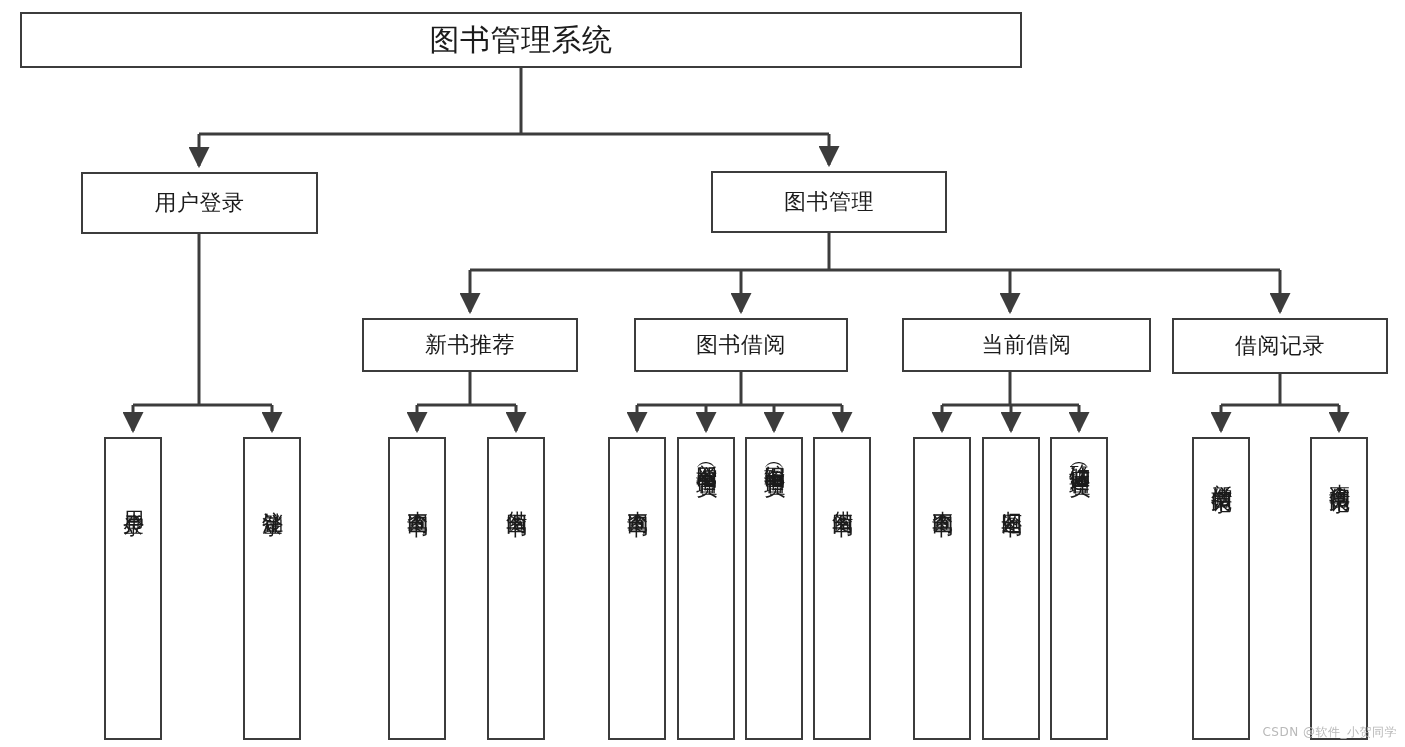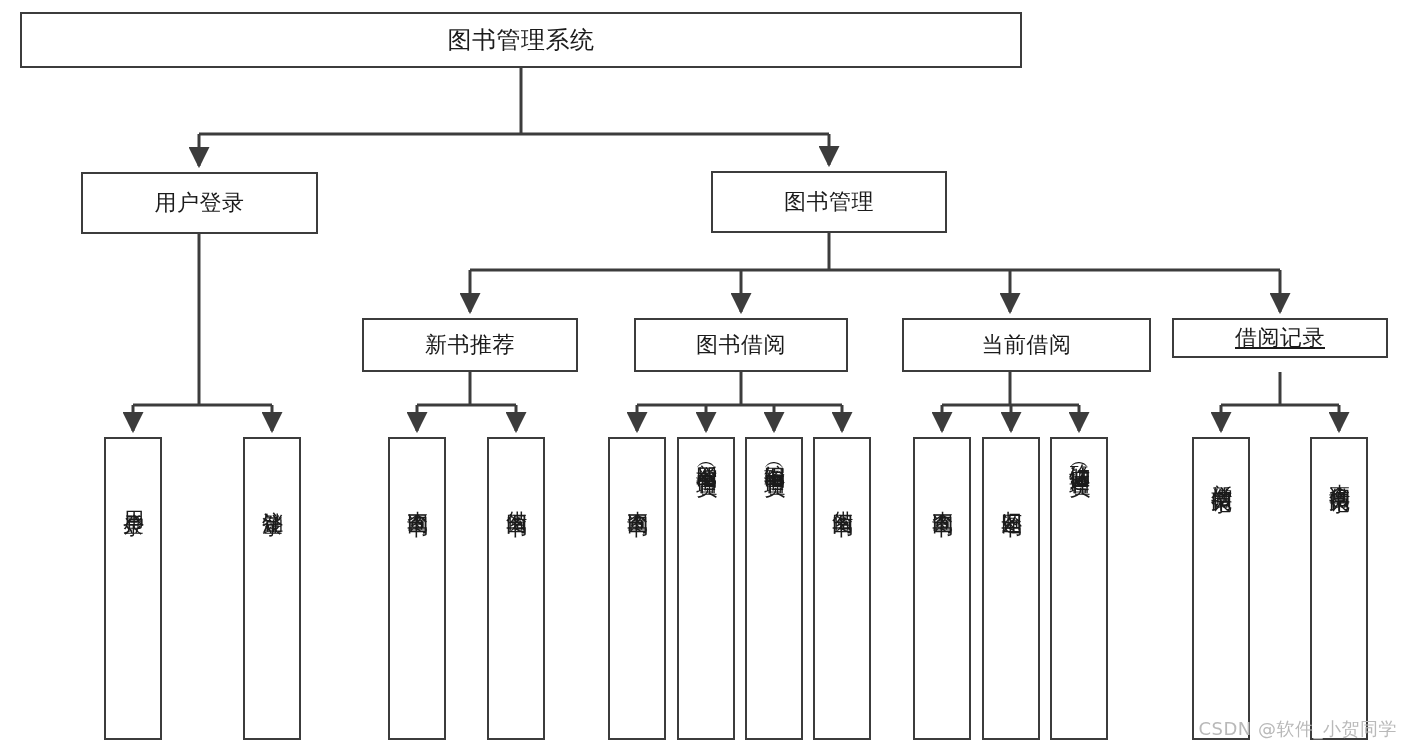--- a/index.html
+++ b/index.html
@@ -31,21 +31,21 @@
   .node .label {
     display: block;
     text-align: center;
     line-height: 1.0;
   }
   .node.horiz .label {
     font-size: 22px;
     letter-spacing: 0.5px;
   }
   .node.root .label {
-    font-size: 24px;
+    font-size: 30px;
     letter-spacing: 0.5px;
   }
   
   .node.vert {
     align-items: flex-start;
     justify-content: center;
     padding-top: 14px;
   }
   .node.vert .label {
     writing-mode: vertical-rl;
@@ -63,21 +63,21 @@
     left: 0;
     top: 0;
     width: 1405px;
     height: 747px;
     pointer-events: none;
   }
   .watermark {
     position: absolute;
     right: 8px;
     bottom: 6px;
-    font-size: 18px;
+    font-size: 12px;
     color: #b9b9b9;
     letter-spacing: 0.5px;
     white-space: nowrap;
     font-family: "DejaVu Sans", "Liberation Sans", sans-serif;
   }
 </style>
 </head>
 <body>
 
 <div id="canvas">
@@ -145,21 +145,21 @@
 
   <div class="node horiz" style="left:362px; top:318px; width:216px; height:54px;">
     <span class="label">新书推荐</span>
   </div>
   <div class="node horiz" style="left:634px; top:318px; width:214px; height:54px;justify-content:center;">
     <span class="label">图书借阅</span>
   </div>
   <div class="node horiz" style="left:902px; top:318px; width:249px; height:54px;">
     <span class="label">当前借阅</span>
   </div>
-  <div class="node horiz" style="left:1172px; top:318px; width:216px; height:40px;text-decoration:underline;">
+  <div class="node horiz" style="left:1172px; top:318px; width:216px; height:56px;">
     <span class="label">借阅记录</span>
   </div>
 
   <div class="node vert" style="left:104px; top:437px; width:58px; height:303px; padding-top:55px;">
     <span class="label">用户登录</span>
   </div>
   <div class="node vert" style="left:243px; top:437px; width:58px; height:303px; padding-top:55px;">
     <span class="label">注销登录</span>
   </div>
 

